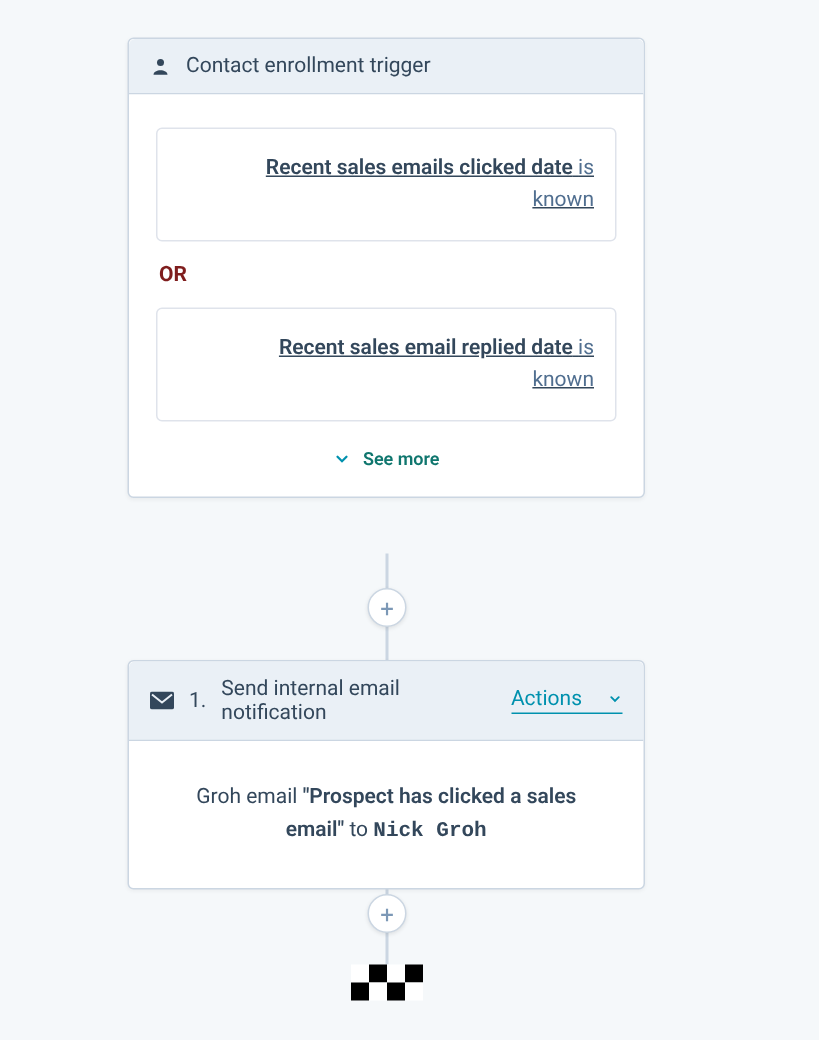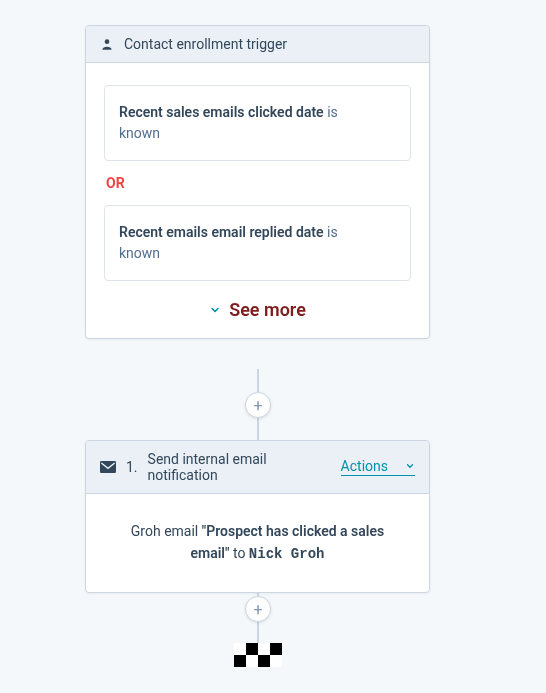--- a/index.html
+++ b/index.html
@@ -44,41 +44,42 @@
       gap: 17px;
       border-bottom: 1px solid #0091ae;
       cursor: pointer;
       line-height: 1.2;
     }
     .card-body { padding: 22px 18px 18px; }
     .crit-box {
       border: 1px solid #dfe3eb;
       border-radius: 4px;
       padding: 16px 14px;
-      text-align: left;
+      text-align: right;
       color: #33475b;
       font-size: 14px;
       line-height: 1.5;
+      text-decoration: underline;
     }
     .crit-box b { font-weight: 600; }
     .crit-box span.suffix { color: #516f90; font-weight: 400; }
     .or-sep {
-      color: #ef4444;
+      color: #7f1d1d;
       font-weight: 700;
       font-size: 14px;
       margin: 14px 0 14px 2px;
     }
     .see-more {
       display: flex;
       align-items: center;
       justify-content: center;
       gap: 8px;
-      color: #7f1d1d;
+      color: #0f766e;
       font-weight: 600;
-      font-size: 18px;
+      font-size: 12px;
       margin-top: 18px;
       cursor: pointer;
     }
     .action-body {
       padding: 26px 28px;
       text-align: center;
       color: #33475b;
       font-size: 14px;
       line-height: 1.6;
     }
@@ -142,21 +143,21 @@
       <span class="title">Contact enrollment trigger</span>
     </div>
     <div class="card-body">
       <div class="crit-box">
         <b>Recent sales emails clicked date</b>
         <span class="suffix">is</span><br>
         <span class="suffix">known</span>
       </div>
       <div class="or-sep">OR</div>
       <div class="crit-box">
-        <b>Recent emails email replied date</b>
+        <b>Recent sales email replied date</b>
         <span class="suffix">is</span><br>
         <span class="suffix">known</span>
       </div>
       <div class="see-more">
         <svg class="chev" viewBox="0 0 24 24" fill="none" stroke="#0091ae" stroke-width="3" stroke-linecap="round">
           <polyline points="6 9 12 15 18 9"></polyline>
         </svg>
         <span>See more</span>
       </div>
     </div>

